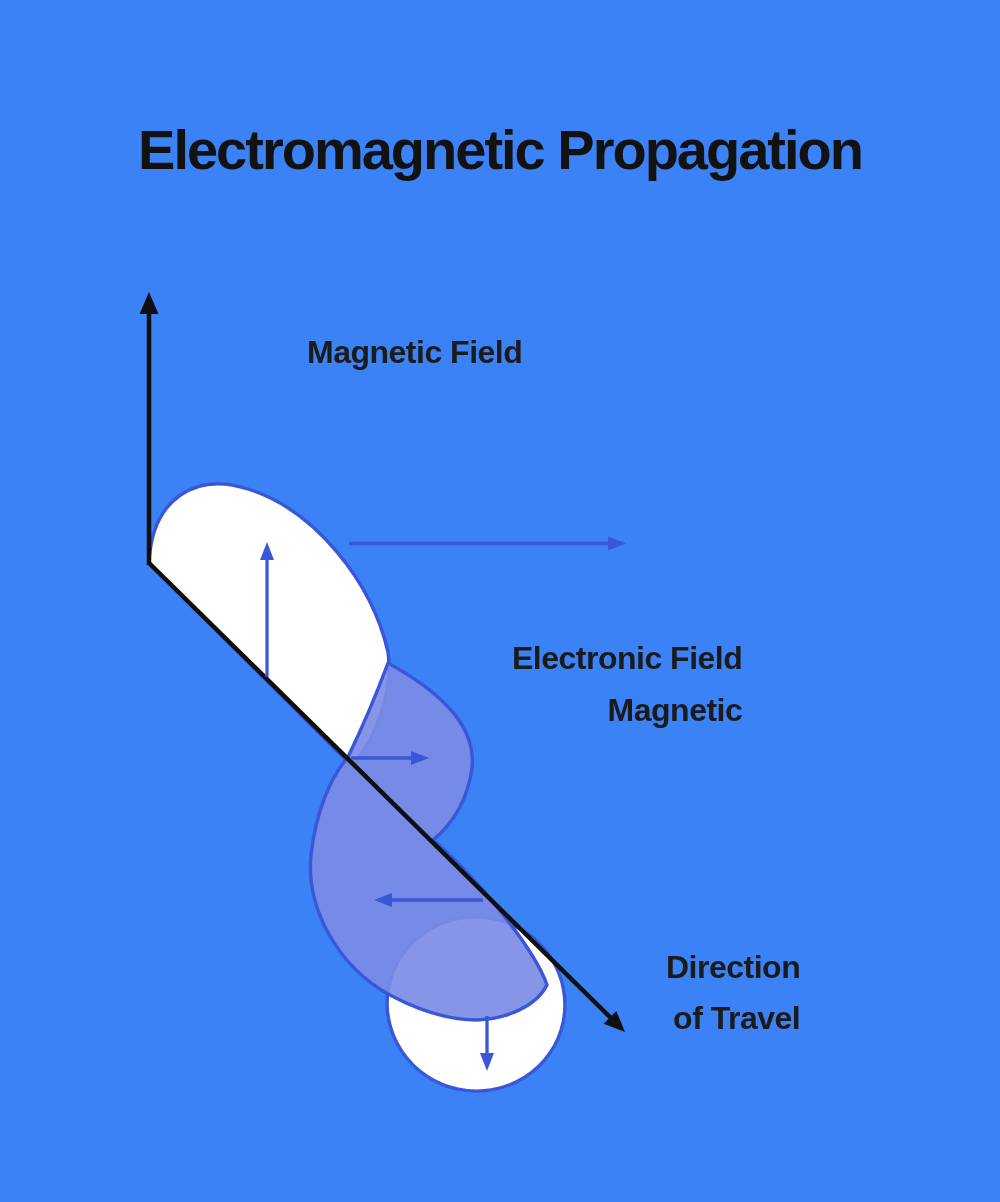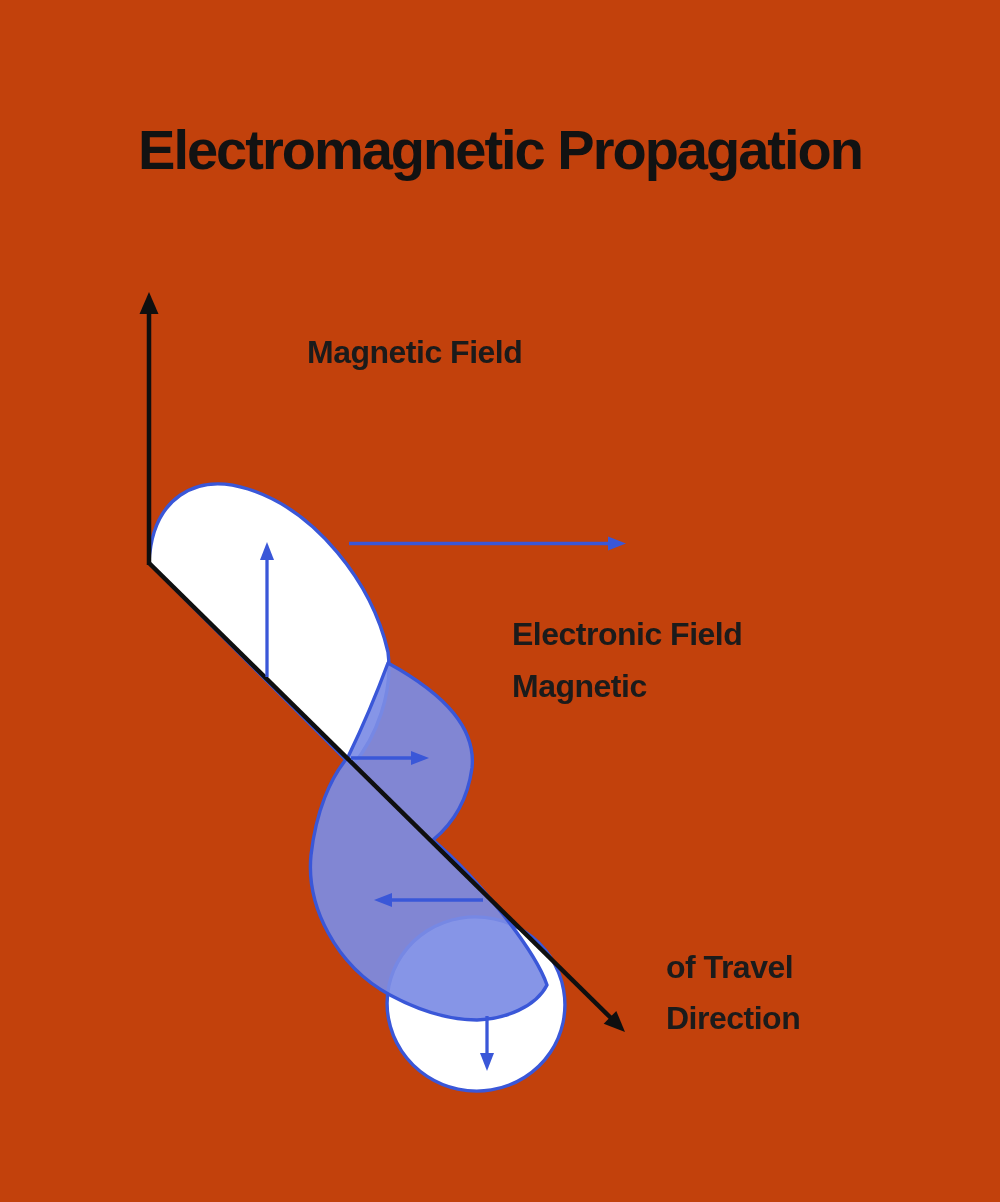--- a/index.html
+++ b/index.html
@@ -4,21 +4,21 @@
 <style>
   html, body {
     margin: 0;
     padding: 0;
     background: #ffffff;
   }
   .stage {
     position: relative;
     width: 1000px;
     height: 1202px;
-    background: #c2410c;
+    background: #3b82f6;
     overflow: hidden;
     font-family: "Liberation Sans", sans-serif;
   }
   .title {
     position: absolute;
     top: 118px;
     left: 0;
     width: 1000px;
     margin: 0;
     text-align: center;
@@ -35,24 +35,25 @@
     width: 1000px;
     height: 1202px;
   }
   .lbl {
     position: absolute;
     color: #1b1b1b;
     font-size: 32px;
     font-weight: bold;
     letter-spacing: -0.5px;
     white-space: nowrap;
+    text-align: right;
   }
   .lbl span { display: block; }
   .lbl-magnetic  { left: 307px; top: 334px; }
-  .lbl-electric  { left: 512px; top: 608px; line-height: 52px; }
+  .lbl-electric  { left: 512px; top: 632px; line-height: 52px; }
   .lbl-direction { left: 666px; top: 942px; line-height: 51px; }
 </style>
 </head>
 <body>
 
 <div class="stage">
 
   <h1 class="title">Electromagnetic Propagation</h1>
 
   <svg class="diagram-svg" viewBox="0 0 1000 1202">
@@ -102,17 +103,17 @@
   <div class="lbl lbl-magnetic">
     <span>Magnetic Field</span>
   </div>
 
   <div class="lbl lbl-electric">
     <span>Electronic Field</span>
     <span>Magnetic</span>
   </div>
 
   <div class="lbl lbl-direction">
+    <span>Direction</span>
     <span>of Travel</span>
-    <span>Direction</span>
   </div>
 
 </div>
 
 </body></html>

